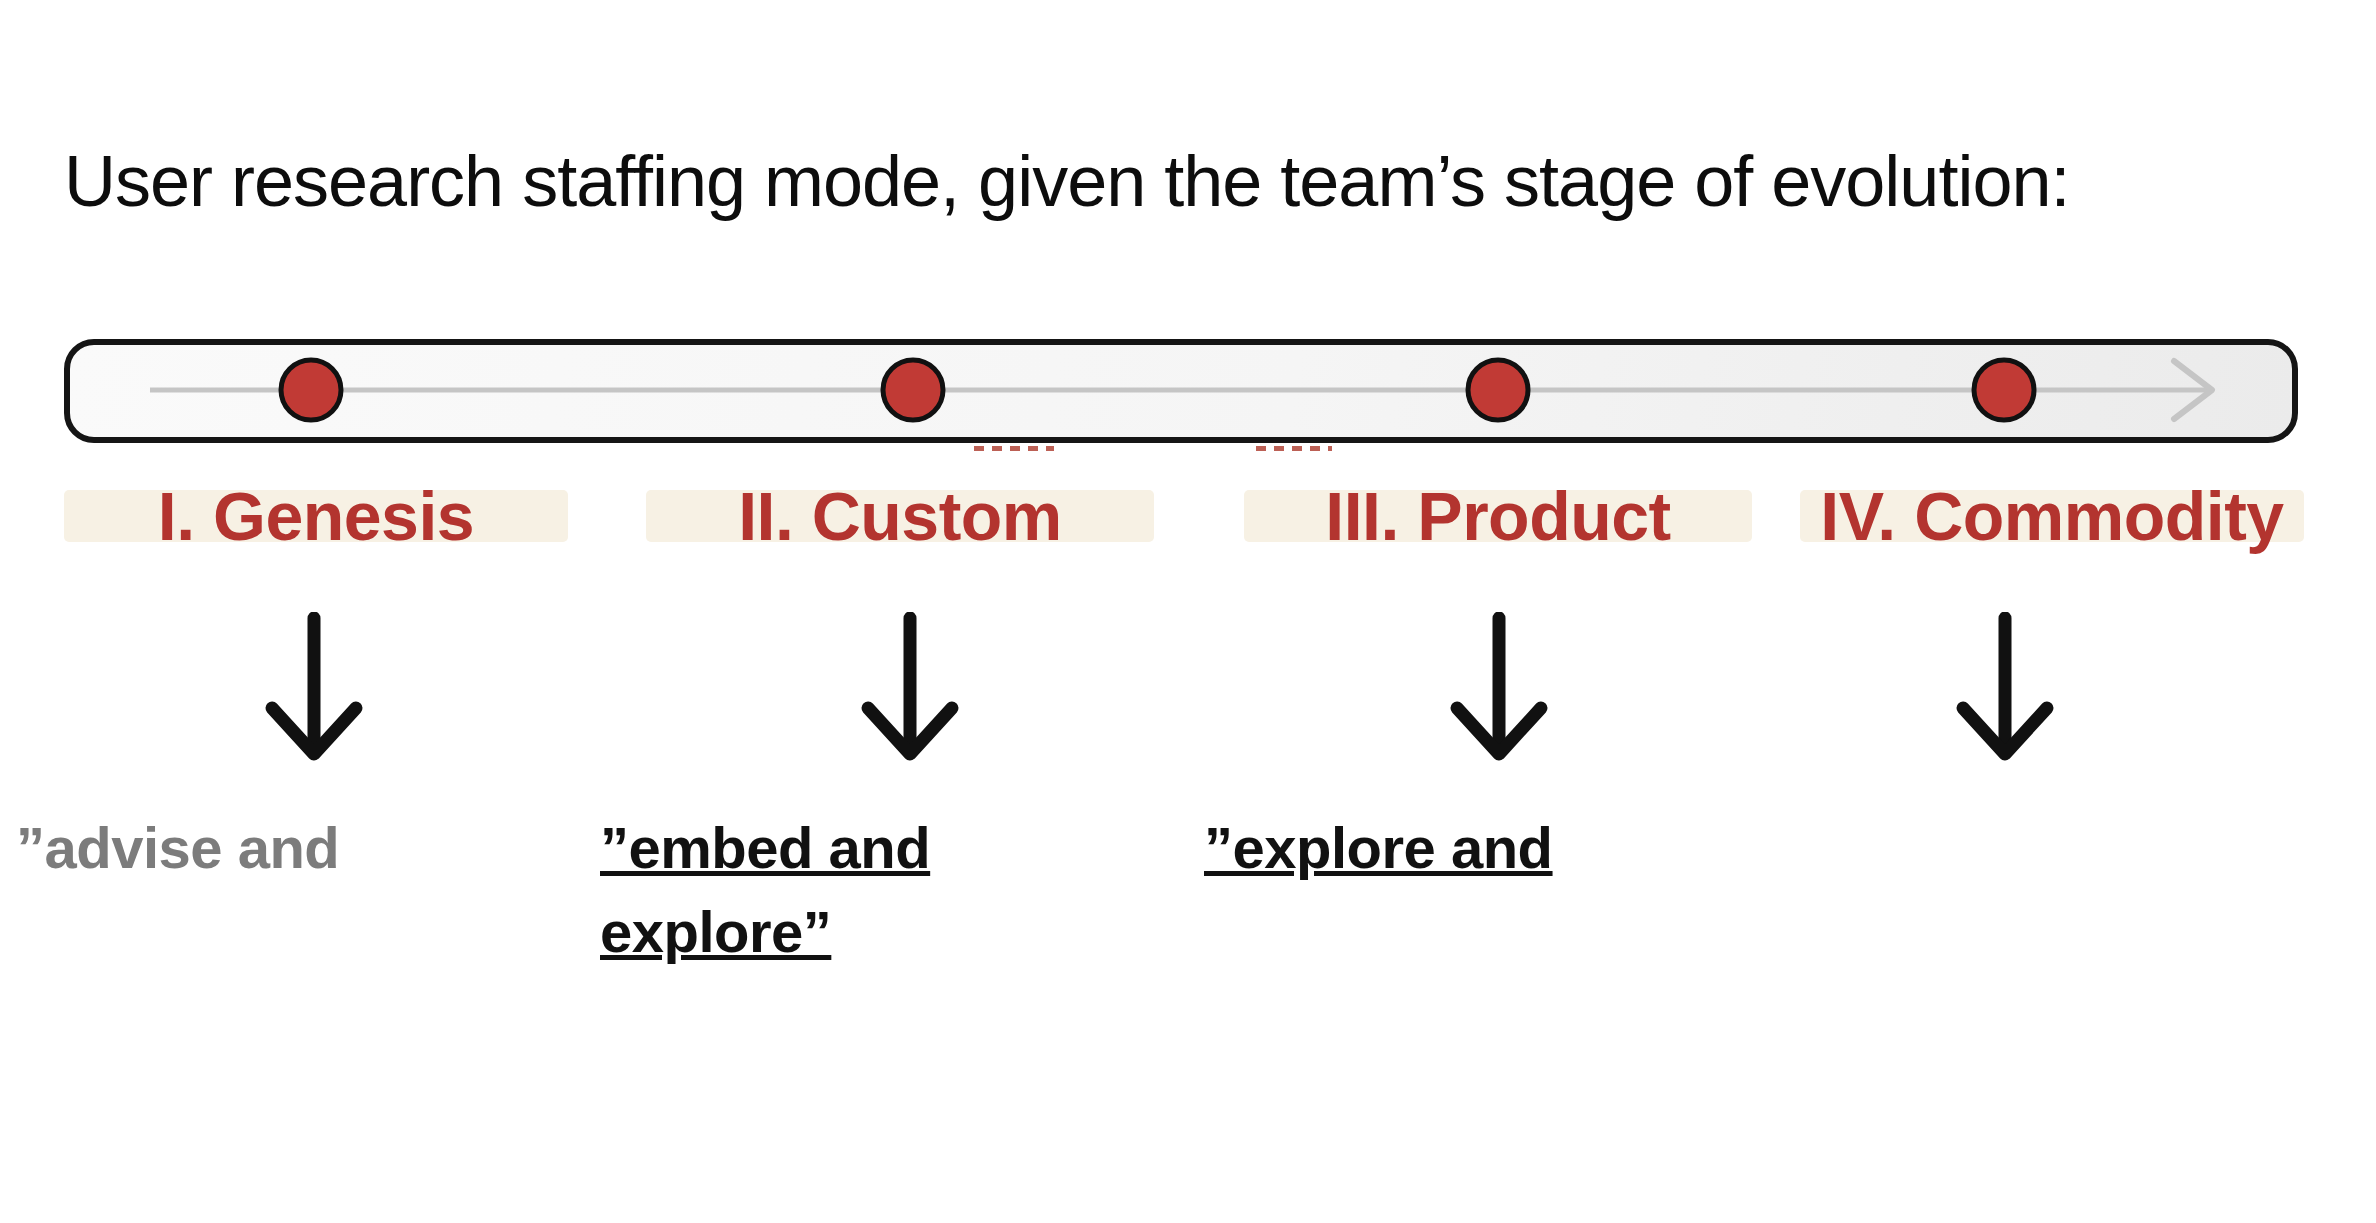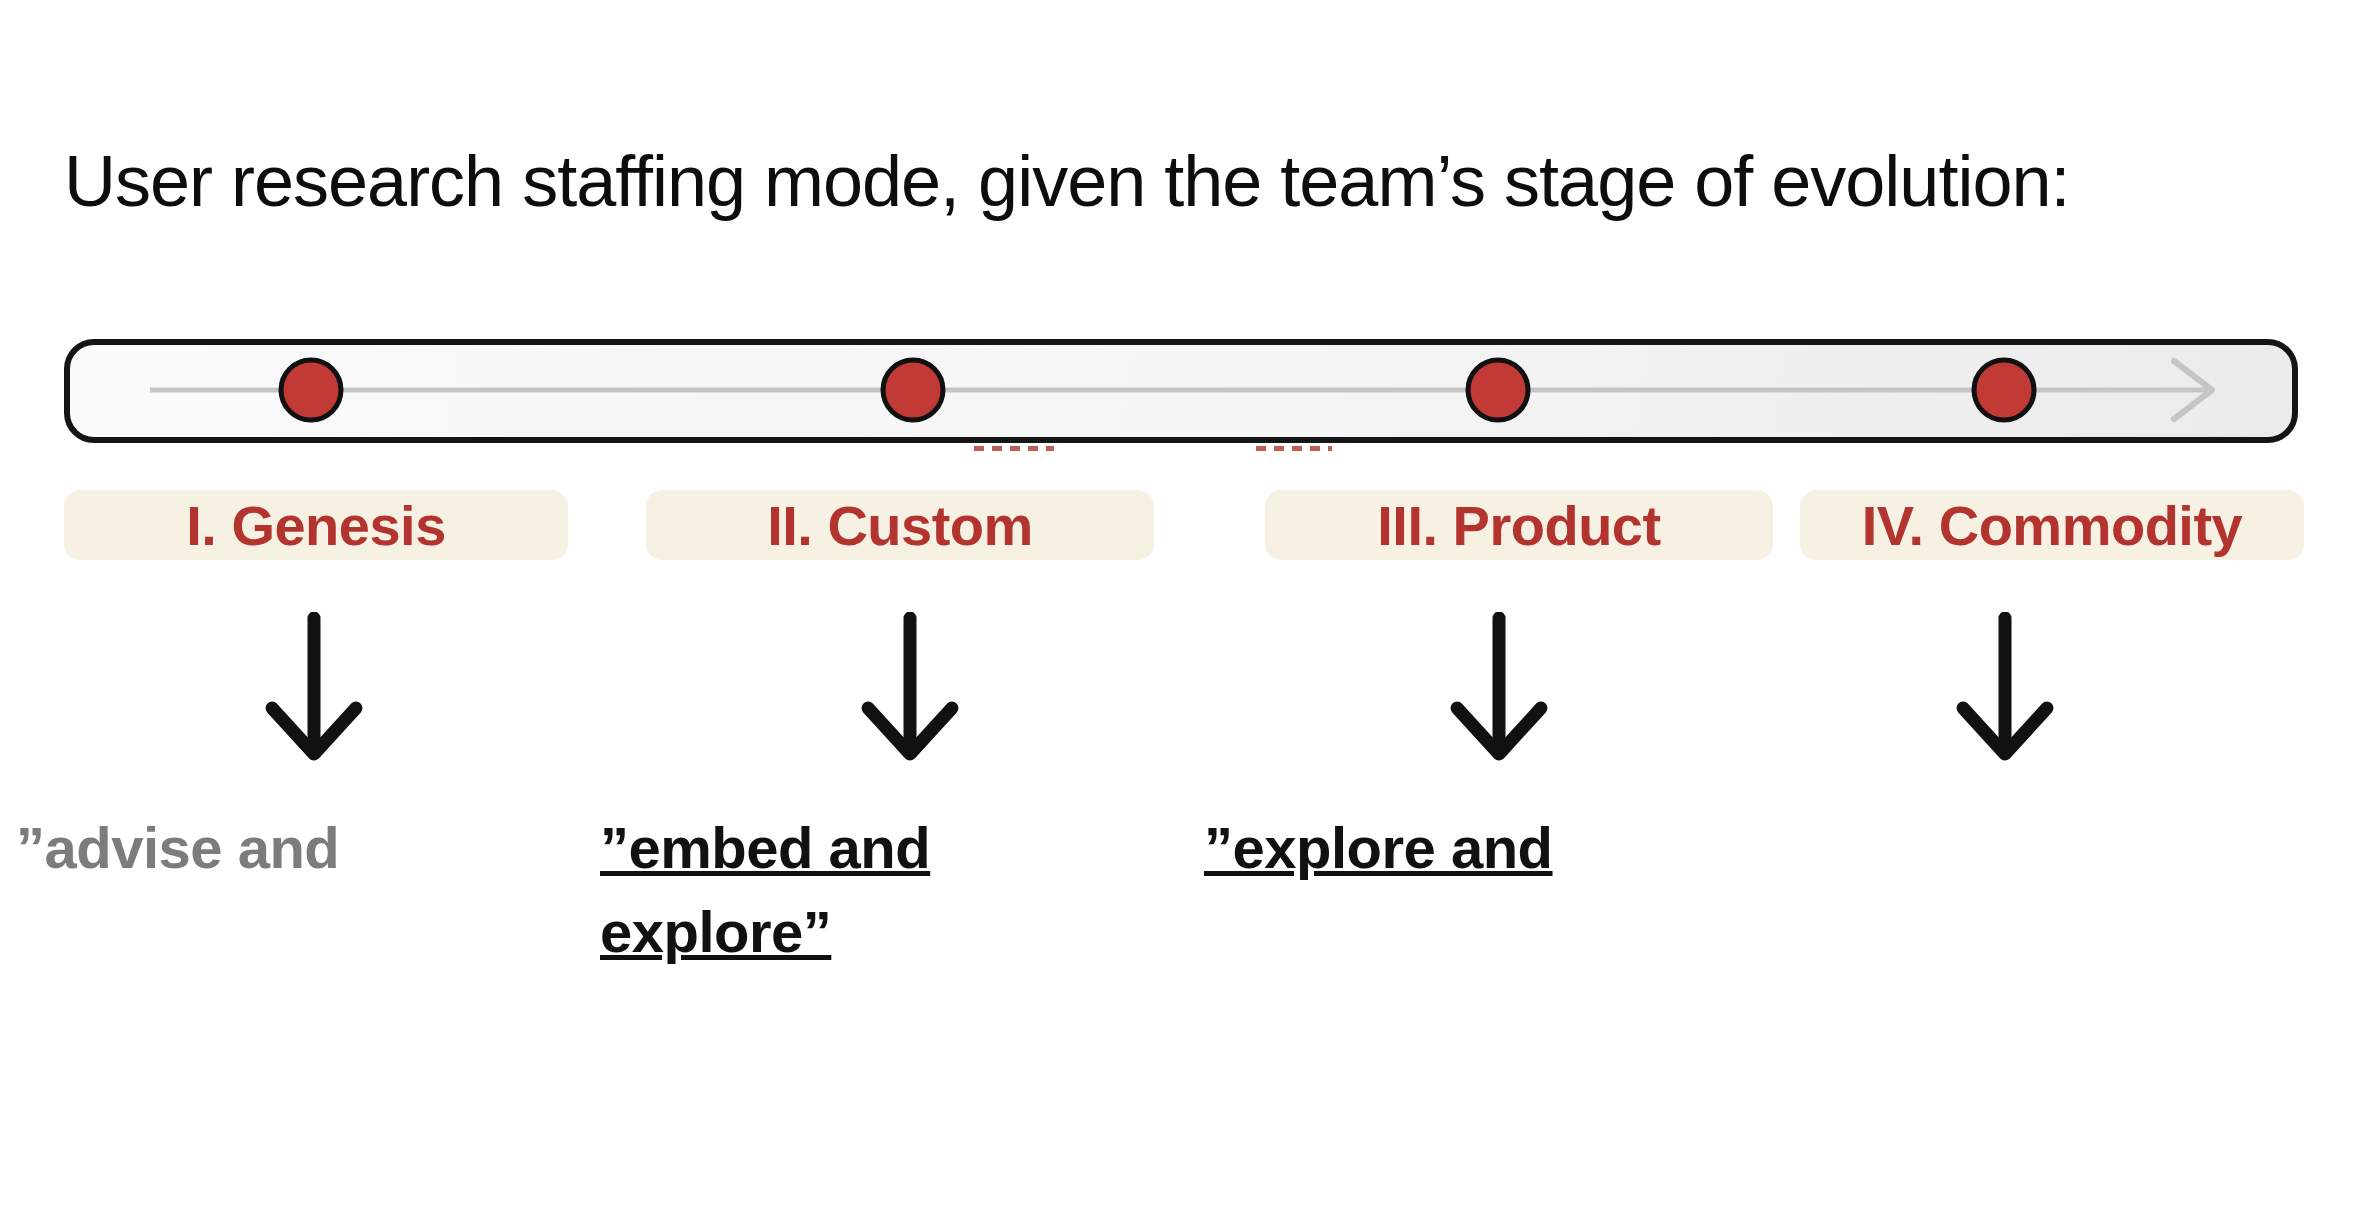--- a/index.html
+++ b/index.html
@@ -22,29 +22,29 @@
   .axis-line{stroke:var(--axis-gray,#c5c5c5);stroke-width:5;fill:none;}
   .axis-head{stroke:var(--axis-gray,#c5c5c5);stroke-width:6;fill:none;stroke-linecap:round;stroke-linejoin:round;}
   .dot{fill:var(--dot-red,#c13a35);stroke:var(--ink,#111111);stroke-width:5;}
   .dash{
     position:absolute;top:446px;height:5px;
     background:repeating-linear-gradient(90deg,var(--dash-red,#bc6055) 0 10px,transparent 10px 18px);
   }
   .dash.d1{left:974px;width:80px;}
   .dash.d2{left:1256px;width:76px;}
   .pill{
-    position:absolute;top:490px;height:70px;border-radius:16px;
+    position:absolute;top:490px;height:52px;border-radius:5px;
     background:var(--pill-bg,#f7f1e4);
     display:flex;align-items:center;justify-content:center;
-    font-size:56px;font-weight:700;color:var(--stage-red,#b3342f);
+    font-size:68px;font-weight:700;color:var(--stage-red,#b3342f);
     letter-spacing:-0.5px;white-space:nowrap;
   }
   .pill.p1{left:64px;width:504px;}
   .pill.p2{left:646px;width:508px;}
-  .pill.p3{left:1244px;width:508px;margin-left:21px;}
+  .pill.p3{left:1244px;width:508px;}
   .pill.p4{left:1800px;width:504px;}
   .down-arrow{position:absolute;top:612px;width:110px;height:155px;}
   .down-arrow.a1{left:259px;}
   .down-arrow.a2{left:855px;}
   .down-arrow.a3{left:1444px;}
   .down-arrow.a4{left:1950px;}
   .down-arrow polyline,.down-arrow line{
     stroke:var(--ink,#111111);stroke-width:13;fill:none;
     stroke-linecap:round;stroke-linejoin:round;
   }

